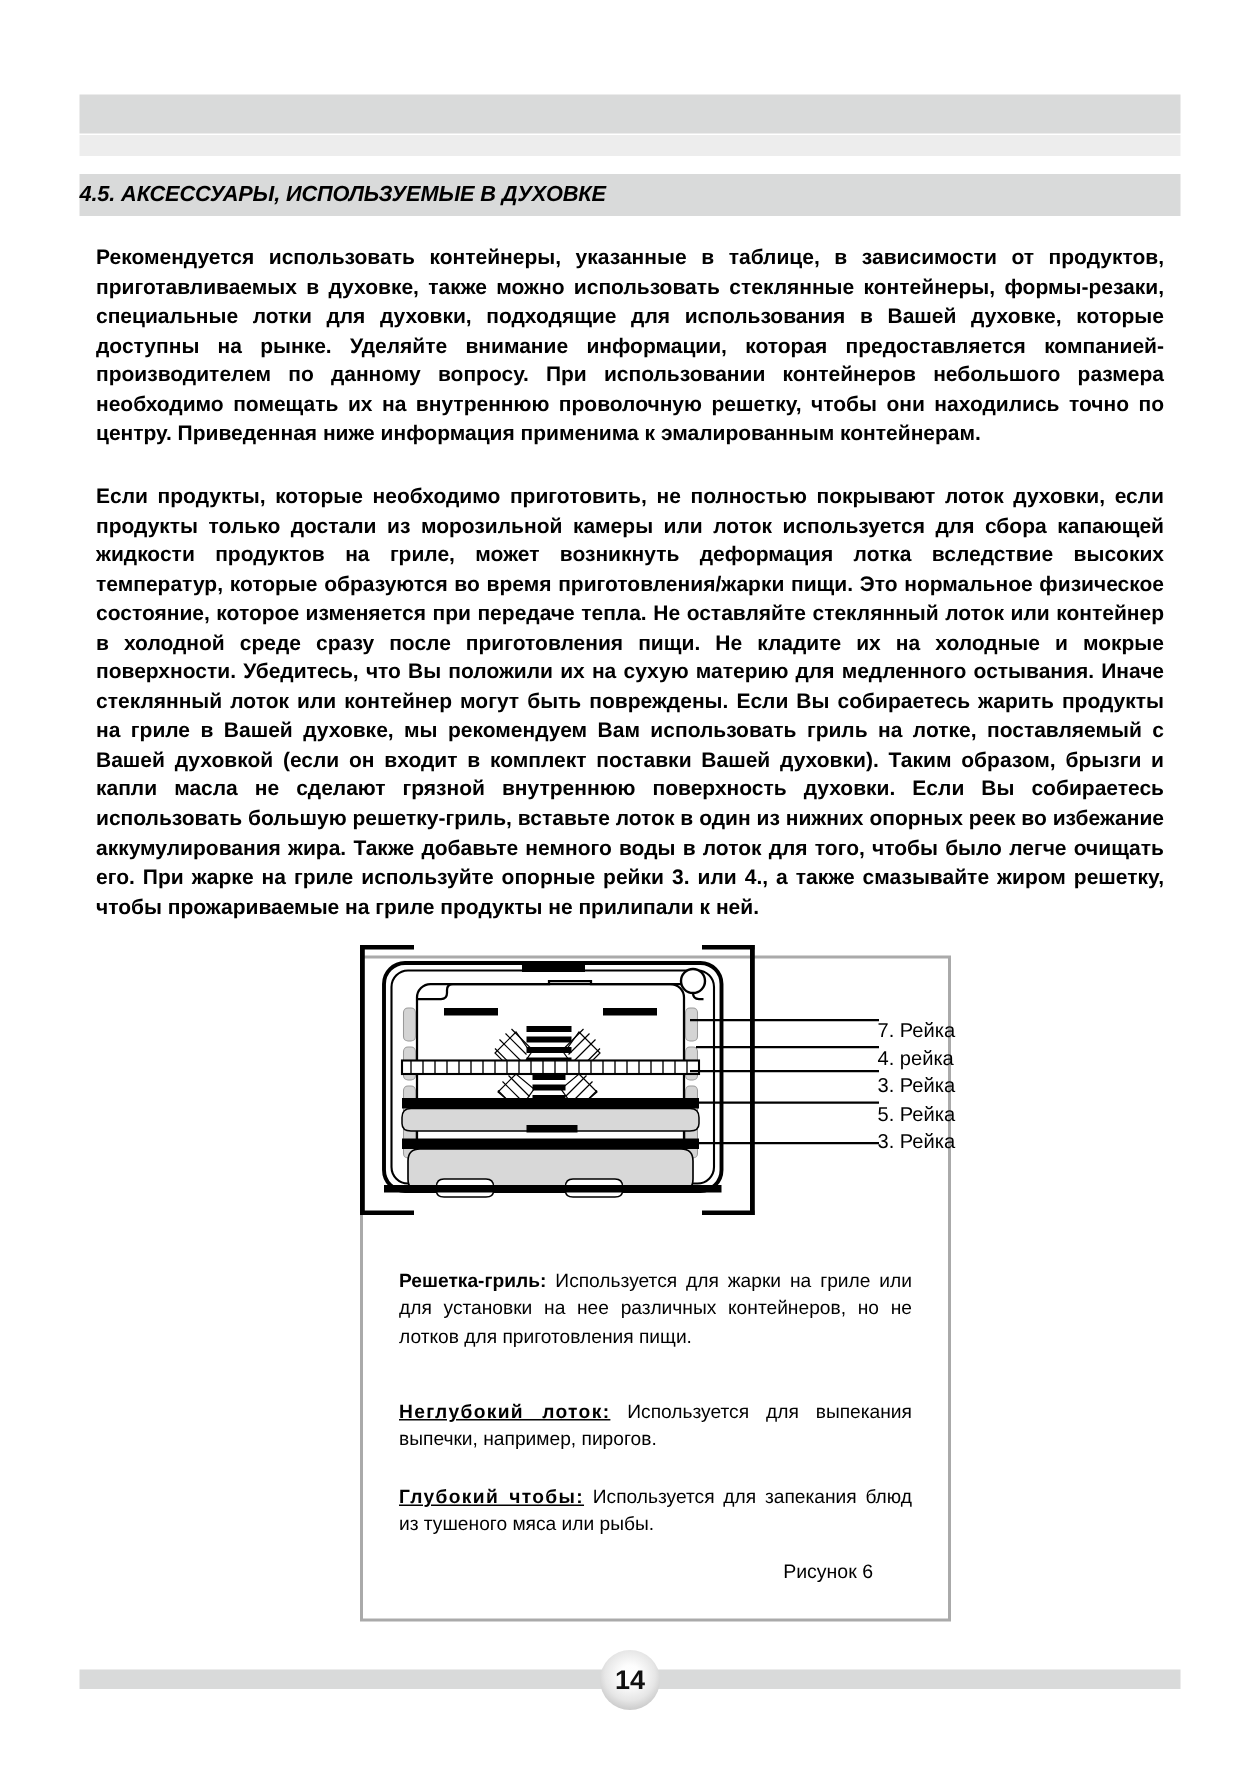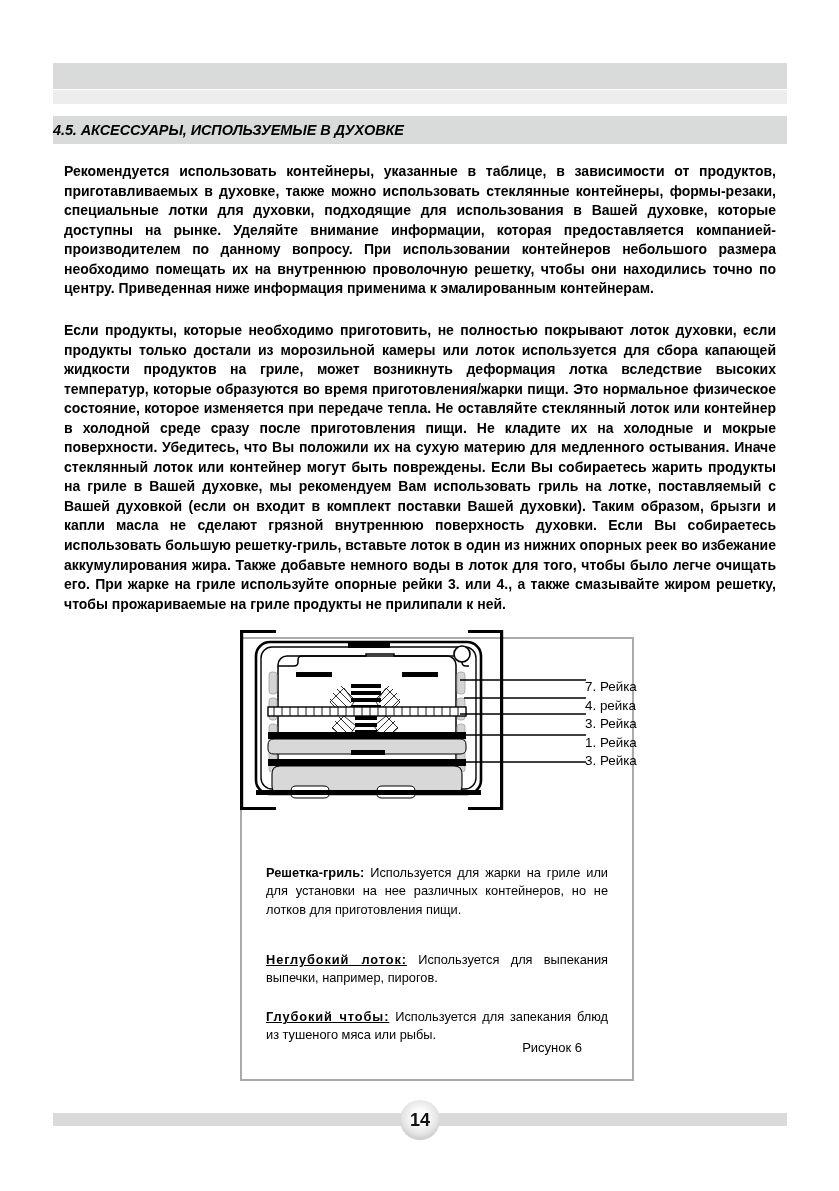--- a/index.html
+++ b/index.html
@@ -108,21 +108,20 @@
   }
 
   
   .fig-text {
     position: absolute;
     left: 266px;
     width: 342px;
     font-size: 12.8px;
     line-height: 18.3px;
     text-align: justify;
-    margin-top: 19px;
   }
   #fig-text-1 { top: 845px; }
   #fig-text-2 { top: 932px; }
   #fig-text-3 { top: 989px; }
 
   .fig-term { font-weight: bold; }
   .fig-term.spaced { letter-spacing: 0.9px; text-decoration: underline; }
 
   .fig-caption {
     position: absolute;
@@ -297,21 +296,21 @@
     <line x1="0" y1="86" x2="52" y2="86"></line>
     <line x1="0" y1="107" x2="52" y2="107"></line>
     <line x1="0" y1="134" x2="52" y2="134"></line>
   </g>
 </svg>
 
 <div class="rack-labels">
   <div class="rack-label">7. Рейка</div>
   <div class="rack-label">4. рейка</div>
   <div class="rack-label">3. Рейка</div>
-  <div class="rack-label">1. Рейка</div>
+  <div class="rack-label">5. Рейка</div>
   <div class="rack-label">3. Рейка</div>
 </div>
 
 <div class="fig-text" id="fig-text-1">
   <span class="fig-term">Решетка-гриль:</span><span> Используется для жарки на гриле или для установки на нее различных контейнеров, но не лотков для приготовления пищи.</span>
 </div>
 
 <div class="fig-text" id="fig-text-2">
   <span class="fig-term spaced">Неглубокий лоток:</span><span> Используется для выпекания выпечки, например, пирогов.</span>
 </div>

